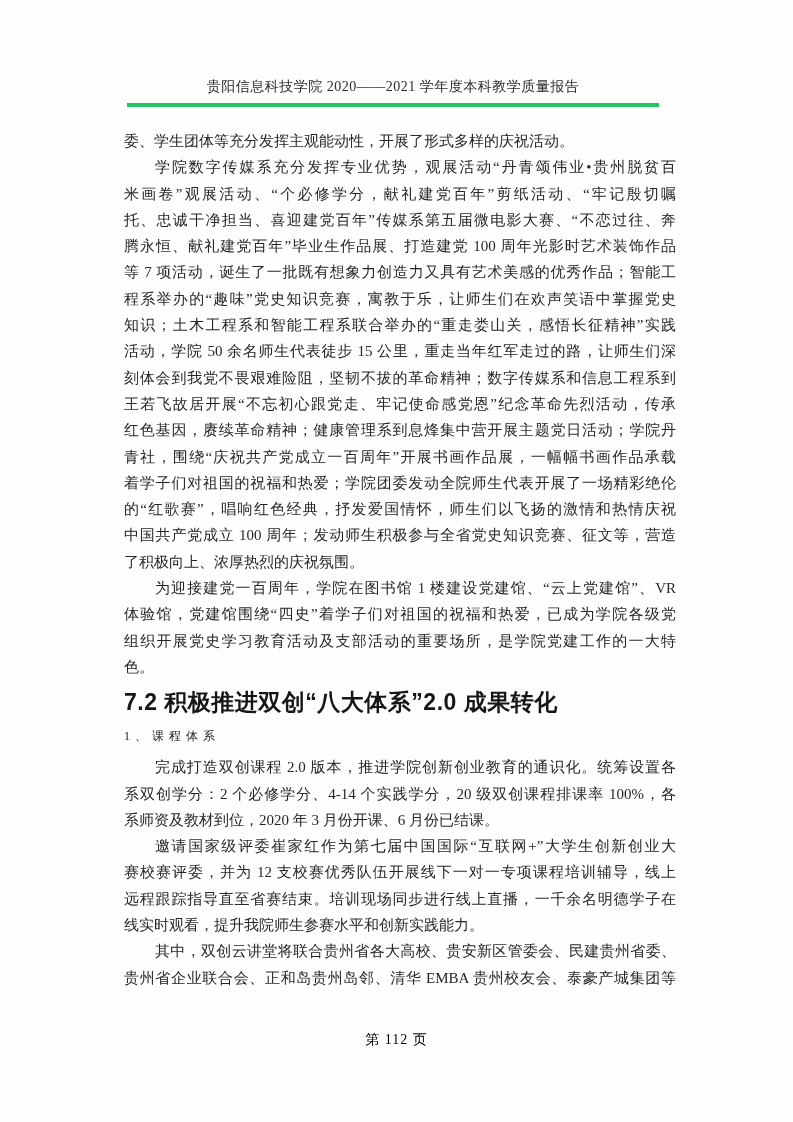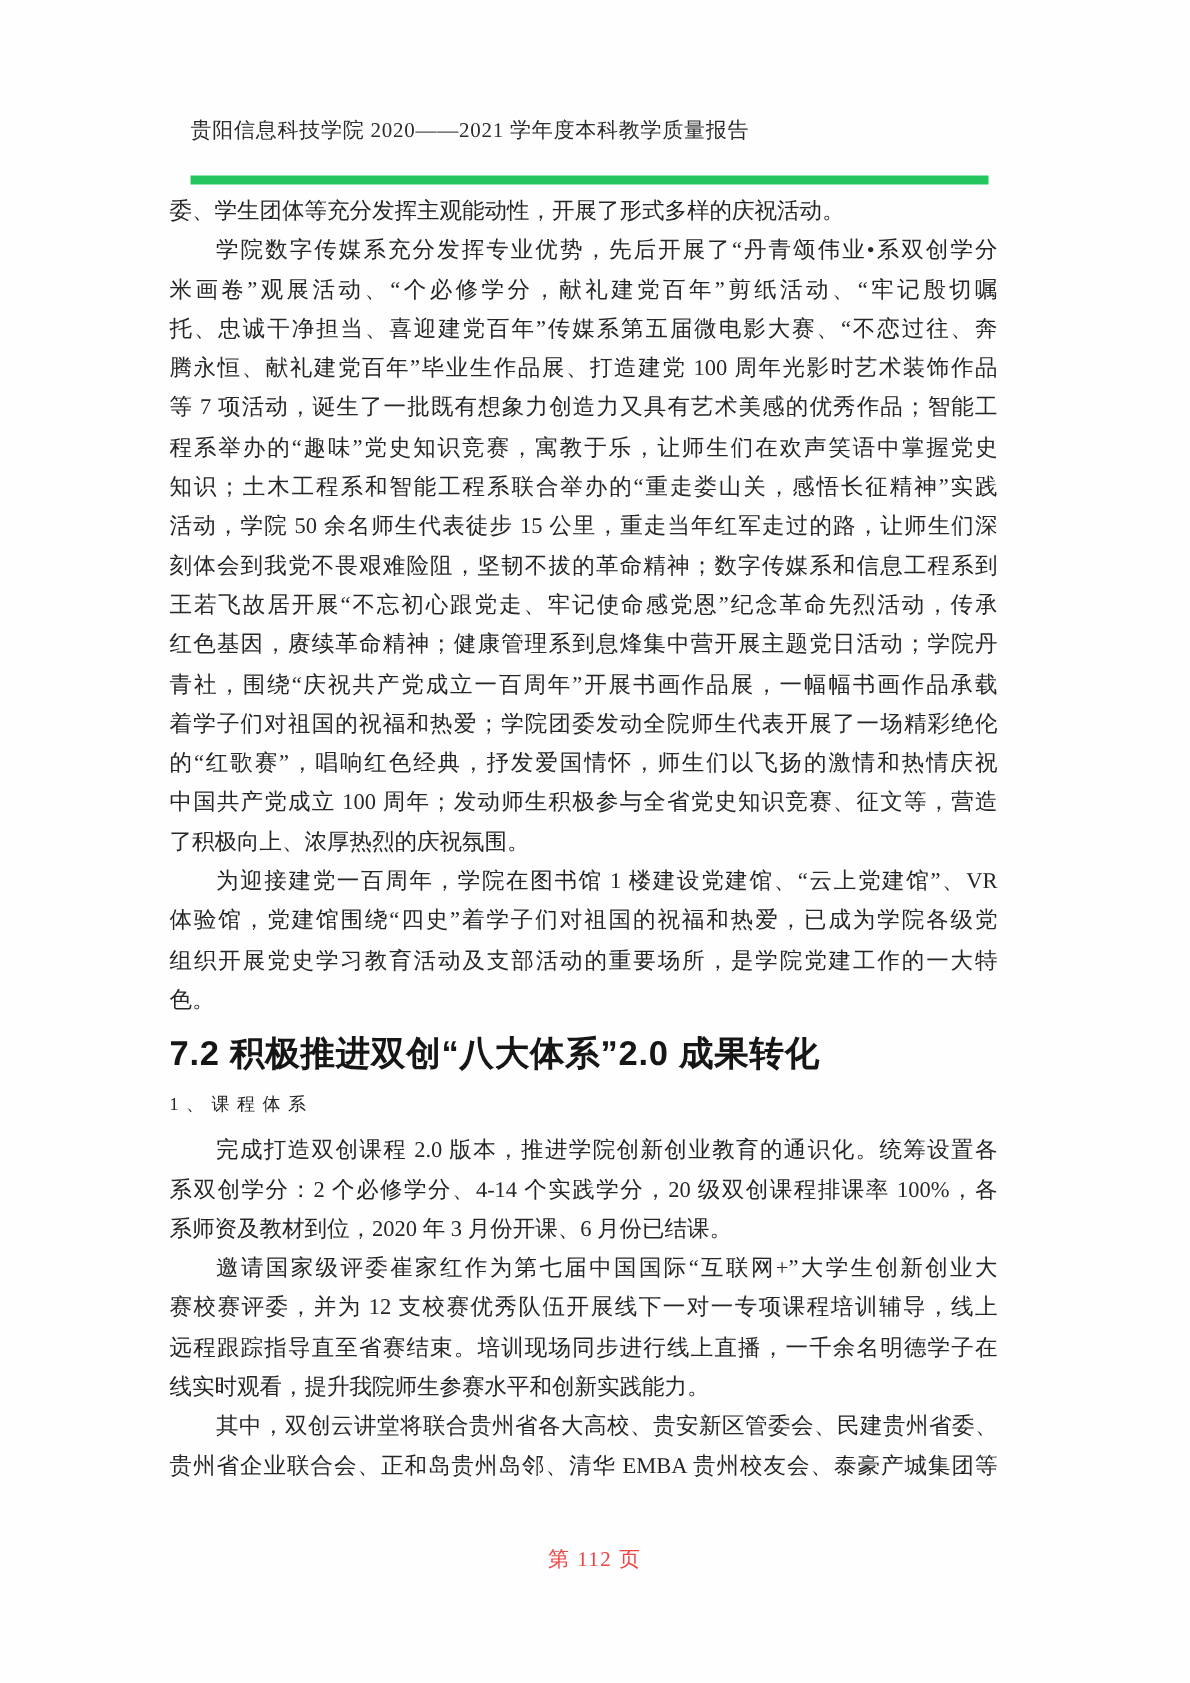--- a/index.html
+++ b/index.html
@@ -12,33 +12,33 @@
     overflow: hidden;
     font-family: "Liberation Serif", "DejaVu Serif", serif;
     color: #262626;
   }
   
   .running-header {
     position: absolute;
     top: 78px;
     left: 127px;
     width: 532px;
-    text-align: left;
+    text-align: center;
     font-size: 14px;
     color: #2b2b2b;
-    padding-bottom: 21px;
-    border-bottom: 6px solid #22c55e;
+    padding-bottom: 7px;
+    border-bottom: 4px solid #22c55e;
     letter-spacing: 0.5px;
     white-space: nowrap;
   }
   
   .doc-body {
     position: absolute;
     top: 128px;
-    left: 113px;
+    left: 124px;
     width: 552px;
   }
   .line {
     font-size: 15px;
     line-height: 26.3px;
     white-space: normal;
     color: #262626;
   }
   .line.indent { text-indent: 31px; }
   .line.just {
@@ -64,41 +64,41 @@
     margin: 6px 0 5px 0;
   }
   
   .page-footer {
     position: absolute;
     top: 1031px;
     left: 0;
     width: 100%;
     text-align: center;
     font-size: 14px;
-    color: #ef4444;
+    color: #000000;
     letter-spacing: 1px;
   }
 </style>
 </head>
 <body>
 
 <div class="page">
 
   <div class="running-header">
     <span>贵阳信息科技学院 2020——2021 学年度本科教学质量报告</span>
   </div>
 
   <div class="doc-body">
 
     <div>
         <div>
           <div class="line">委、学生团体等充分发挥主观能动性，开展了形式多样的庆祝活动。</div>
         </div>
         <div>
-          <div class="line indent just">学院数字传媒系充分发挥专业优势，先后开展了“丹青颂伟业•系双创学分</div>
+          <div class="line indent just">学院数字传媒系充分发挥专业优势，观展活动“丹青颂伟业•贵州脱贫百</div>
           <div class="line just">米画卷”观展活动、“个必修学分，献礼建党百年”剪纸活动、“牢记殷切嘱</div>
           <div class="line just">托、忠诚干净担当、喜迎建党百年”传媒系第五届微电影大赛、“不恋过往、奔</div>
           <div class="line just">腾永恒、献礼建党百年”毕业生作品展、打造建党 100 周年光影时艺术装饰作品</div>
           <div class="line just">等 7 项活动，诞生了一批既有想象力创造力又具有艺术美感的优秀作品；智能工</div>
           <div class="line just">程系举办的“趣味”党史知识竞赛，寓教于乐，让师生们在欢声笑语中掌握党史</div>
           <div class="line just">知识；土木工程系和智能工程系联合举办的“重走娄山关，感悟长征精神”实践</div>
           <div class="line just">活动，学院 50 余名师生代表徒步 15 公里，重走当年红军走过的路，让师生们深</div>
           <div class="line just">刻体会到我党不畏艰难险阻，坚韧不拔的革命精神；数字传媒系和信息工程系到</div>
           <div class="line just">王若飞故居开展“不忘初心跟党走、牢记使命感党恩”纪念革命先烈活动，传承</div>
           <div class="line just">红色基因，赓续革命精神；健康管理系到息烽集中营开展主题党日活动；学院丹</div>

